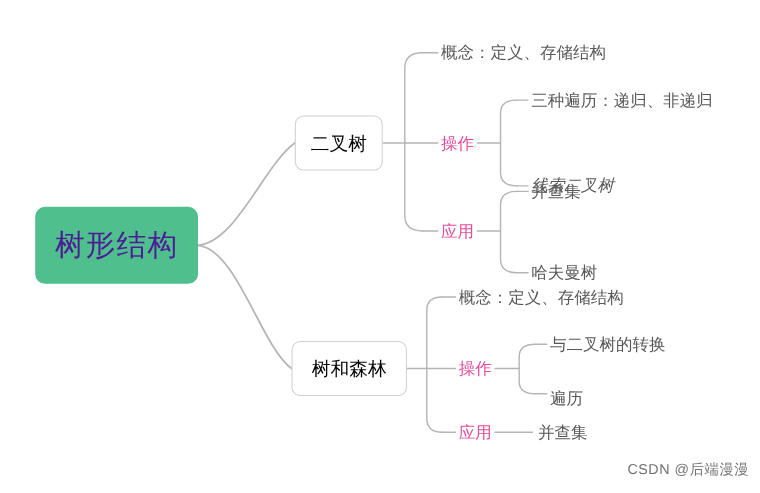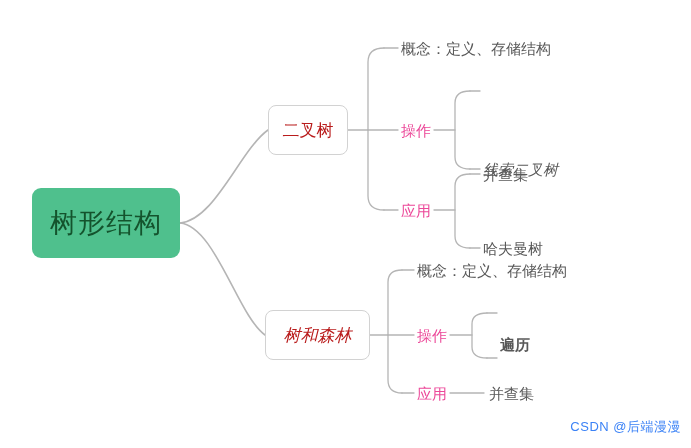--- a/index.html
+++ b/index.html
@@ -33,59 +33,58 @@
     justify-content: center;
     white-space: nowrap;
   }
   .root-node {
     left: 32px;
     top: 188px;
     width: 148px;
     height: 70px;
     background: #4fc08d;
     border-radius: 9px;
-    color: #14532d;
+    color: #4c1d95;
     font-size: 27px;
     letter-spacing: 1px;
   }
   .branch-node {
     background: #ffffff;
     border: 1px solid #d2d2d2;
     border-radius: 8px;
-    color: #b91c1c;
+    color: #000000;
     font-size: 17px;
   }
   .node-binarytree {
     left: 268px;
     top: 105px;
     width: 80px;
     height: 50px;
   }
   .node-treeforest {
     left: 265px;
     top: 310px;
     width: 105px;
     height: 50px;
-    font-style: italic;
   }
   .leaf {
     position: absolute;
     color: #585858;
     font-size: 15px;
     white-space: nowrap;
     line-height: 1;
   }
   .leaf.mid {
     color: #ec4899;
   }
   .watermark {
     position: absolute;
     right: 10px;
     bottom: 12px;
-    color: #3b82f6;
+    color: #737373;
     font-size: 13px;
     white-space: nowrap;
     letter-spacing: 0.5px;
   }
 </style>
 </head>
 <body>
 
 <div id="canvas">
 
@@ -144,33 +143,35 @@
   <div class="node branch-node node-treeforest">
     <span>树和森林</span>
   </div>
 
   <div class="leaf" style="left:401px; top:41px;">概念：定义、存储结构</div>
 
   <div class="leaf mid" style="left:401px; top:123px;">操作</div>
 
   <div class="leaf mid" style="left:401px; top:203px;">应用</div>
 
+  <div class="leaf" style="left:483px; top:84px;">三种遍历：递归、非递归</div>
 
   <div class="leaf" style="left:483px; top:162px;font-style:italic;">线索二叉树</div>
 
   <div class="leaf" style="left:483px; top:167px;">并查集</div>
 
   <div class="leaf" style="left:483px; top:241px;text-align:center;">哈夫曼树</div>
 
   <div class="leaf" style="left:417px; top:263px;">概念：定义、存储结构</div>
 
   <div class="leaf mid" style="left:417px; top:328px;">操作</div>
 
   <div class="leaf mid" style="left:417px; top:386px;">应用</div>
 
+  <div class="leaf" style="left:500px; top:306px;">与二叉树的转换</div>
 
-  <div class="leaf" style="left:500px; top:337px;font-weight:bold;">遍历</div>
+  <div class="leaf" style="left:500px; top:355px;">遍历</div>
 
   <div class="leaf" style="left:489px; top:386px;">并查集</div>
 
   <div class="watermark">CSDN @后端漫漫</div>
 
 </div>
 
 </body></html>

